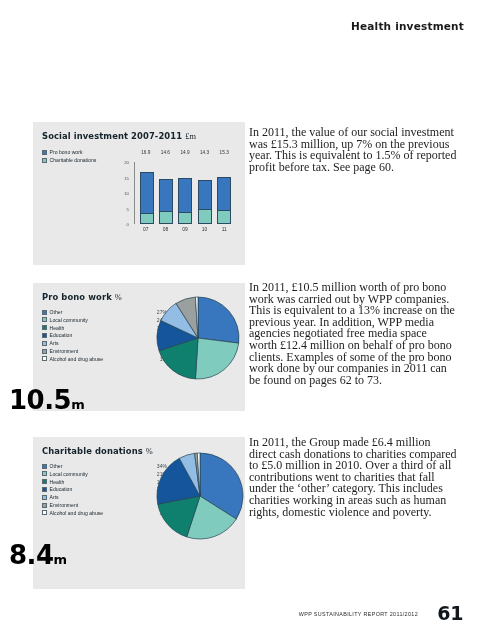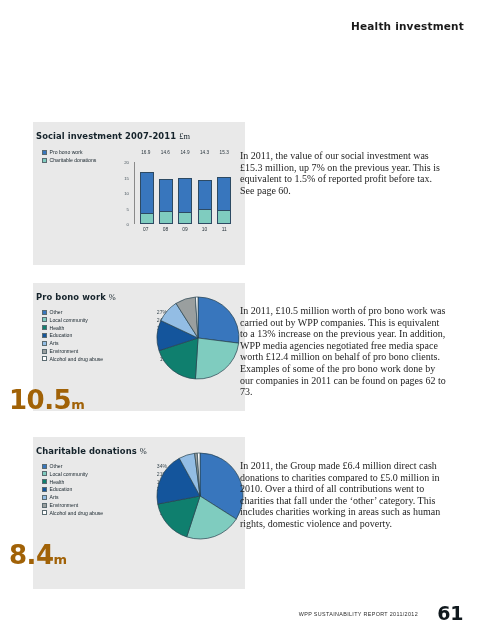--- a/index.html
+++ b/index.html
@@ -74,21 +74,21 @@
   }
   #panel-social    { top: 122px; height: 143px; }
   #panel-probono   { top: 283px; height: 128px; }
   #panel-charity   { top: 437px; height: 152px; }
 
   .panel-title {
     font-family: "DejaVu Sans", sans-serif;
     font-weight: bold;
     font-size: 8.4px;
     color: #15232b;
-    padding: 9px 0 0 3px;
+    padding: 9px 0 0 9px;
     letter-spacing: 0.1px;
   }
   .panel-title .unit {
     font-weight: normal;
     font-family: "Liberation Serif", serif;
     font-size: 8.4px;
   }
 
   
   .legend {
@@ -125,21 +125,21 @@
 
   #legend-probono { top: 26px; width: 125px; }
   #legend-charity { top: 26px; width: 125px; }
 
   
   .big-number {
     position: absolute;
     left: 9px;
     font-family: "DejaVu Sans", sans-serif;
     font-weight: bold;
-    color: #a16207;
+    color: #000000;
     letter-spacing: -0.5px;
   }
   .big-number .num { font-size: 26px; }
   .big-number .m { font-size: 13px; }
 
   #bignum-social  { top: 195px; }
   #bignum-probono { top: 385px; }
   #bignum-charity { top: 540px; }
 
   .footnote {
@@ -238,28 +238,27 @@
   
   .pie-wrap { position: absolute; }
   #pie-probono { left: 156px; top: 296px; width: 84px; height: 84px; }
   #pie-charity { left: 156px; top: 452px; width: 88px; height: 88px; }
 
   .pie-svg { width: 100%; height: 100%; display: block; }
 
   
   .body-copy {
     position: absolute;
-    left: 240px;
+    left: 249px;
     width: 208px;
     font-family: "Liberation Serif", serif;
-    font-size: 10px;
+    font-size: 12px;
     line-height: 11.6px;
     color: #1e1e1e;
     text-align: left;
-    margin-top: 23px;
   }
   #copy-social  { top: 127px; }
   #copy-probono { top: 282px; }
   #copy-charity { top: 437px; }
 
   
   .footer-text {
     position: absolute;
     right: 68px;
     bottom: 23px;

